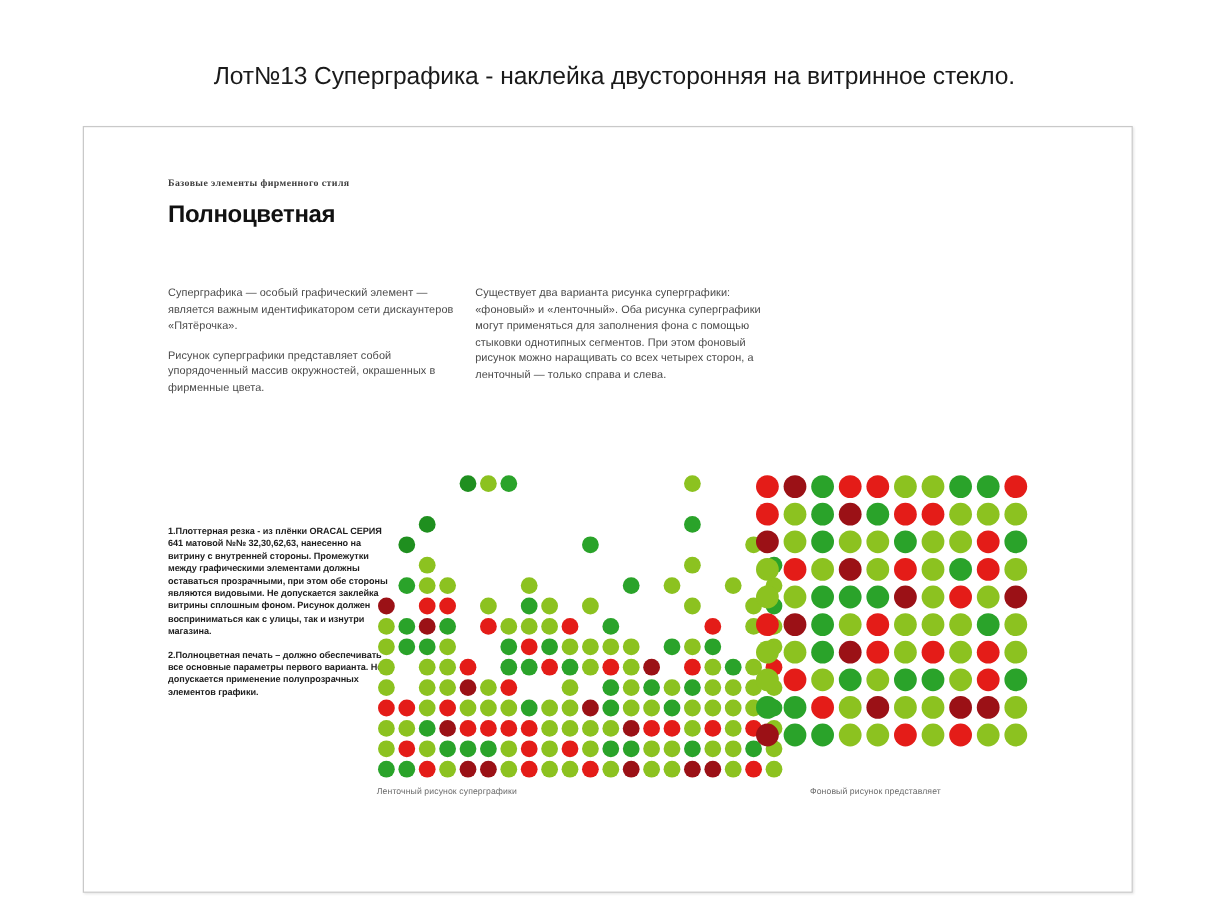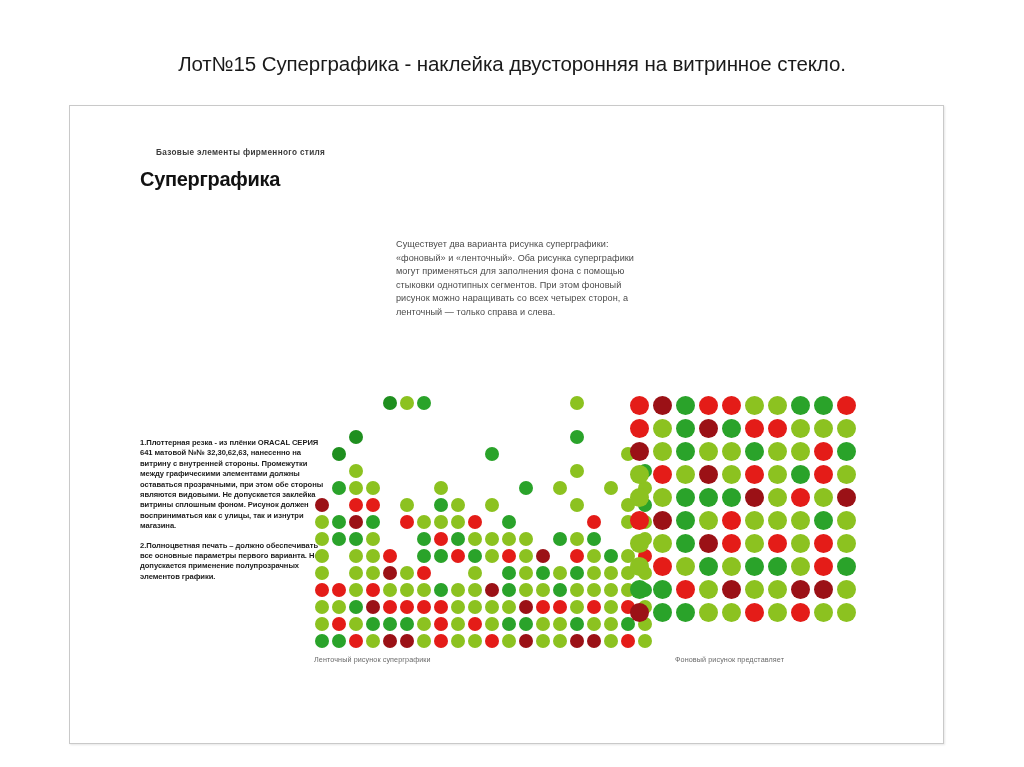--- a/index.html
+++ b/index.html
@@ -41,26 +41,27 @@
     background: #ffffff;
     border: 1px solid #c9c9c9;
     box-sizing: border-box;
     box-shadow: 1px 1px 2px rgba(0,0,0,0.10);
     overflow: hidden;
   }
 
   
   .eyebrow {
     position: absolute;
-    left: 86px;
+    left: 70px;
     top: 42px;
     font-size: 8.2px;
     font-weight: 600;
     color: #3c3c3c;
     letter-spacing: 0.35px;
+    font-family: Liberation Serif, serif;
   }
   .slide-heading {
     position: absolute;
     left: 70px;
     top: 62px;
     font-size: 20px;
     font-weight: 700;
     color: #111;
     letter-spacing: -0.3px;
   }
@@ -111,29 +112,31 @@
     color: #6a6a6a;
     letter-spacing: 0.1px;
     white-space: nowrap;
   }
   #ribbon-caption     { left: 244px; top: 549px; }
   #background-caption { left: 605px; top: 549px; }
 </style>
 </head>
 <body>
 
-<div class="page-title">Лот№15  Суперграфика - наклейка двусторонняя на витринное стекло.</div>
+<div class="page-title">Лот№13  Суперграфика - наклейка двусторонняя на витринное стекло.</div>
 
 <div class="slide-frame">
 
   <div class="eyebrow">Базовые элементы фирменного стиля</div>
 
-  <div class="slide-heading">Суперграфика</div>
+  <div class="slide-heading">Полноцветная</div>
 
   <div class="intro-col left">
+    <p>Суперграфика — особый графический элемент — является важным идентификатором сети дискаунтеров «Пятёрочка».</p>
+    <p>Рисунок суперграфики представляет собой упорядоченный массив окружностей, окрашенных в фирменные цвета.</p>
   </div>
 
   <div class="intro-col right">
     <p>Существует два варианта рисунка суперграфики: «фоновый» и «ленточный». Оба рисунка суперграфики могут применяться для заполнения фона с помощью стыковки однотипных сегментов. При этом фоновый рисунок можно наращивать со всех четырех сторон, а ленточный — только справа и слева.</p>
   </div>
 
   <div class="notes">
     <div class="gap"></div>
     <p>1.Плоттерная резка - из плёнки ORACAL СЕРИЯ 641 матовой №№ 32,30,62,63, нанесенно на витрину с внутренней стороны. Промежутки между графическими элементами должны оставаться прозрачными, при этом обе стороны являются видовыми. Не допускается заклейка витрины сплошным фоном. Рисунок должен восприниматься как с улицы, так и изнутри магазина.</p>
     <div class="gap"></div>

